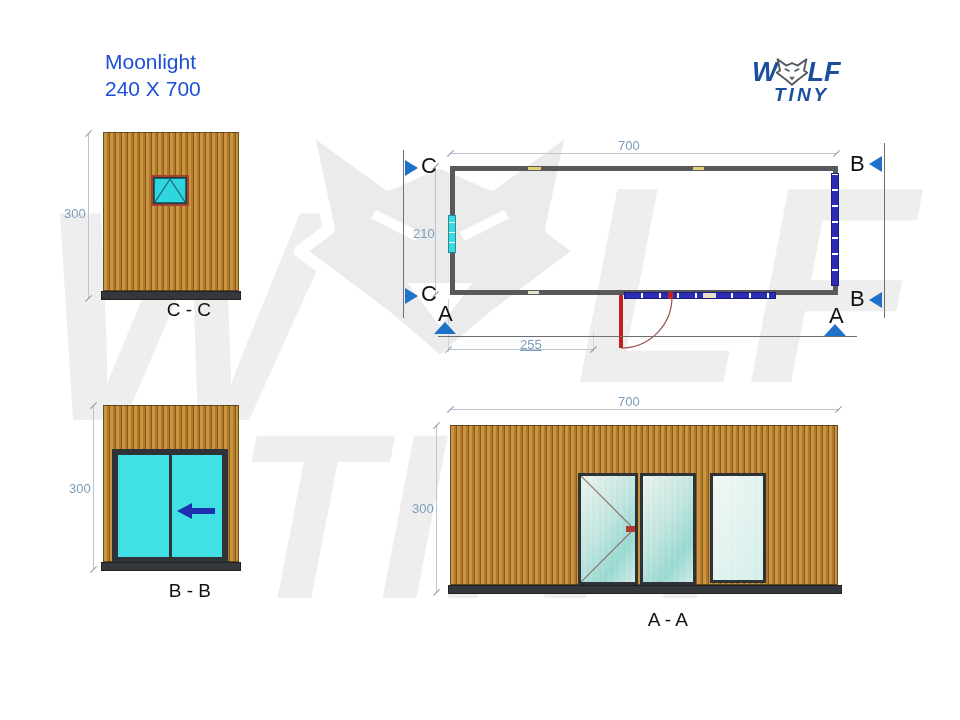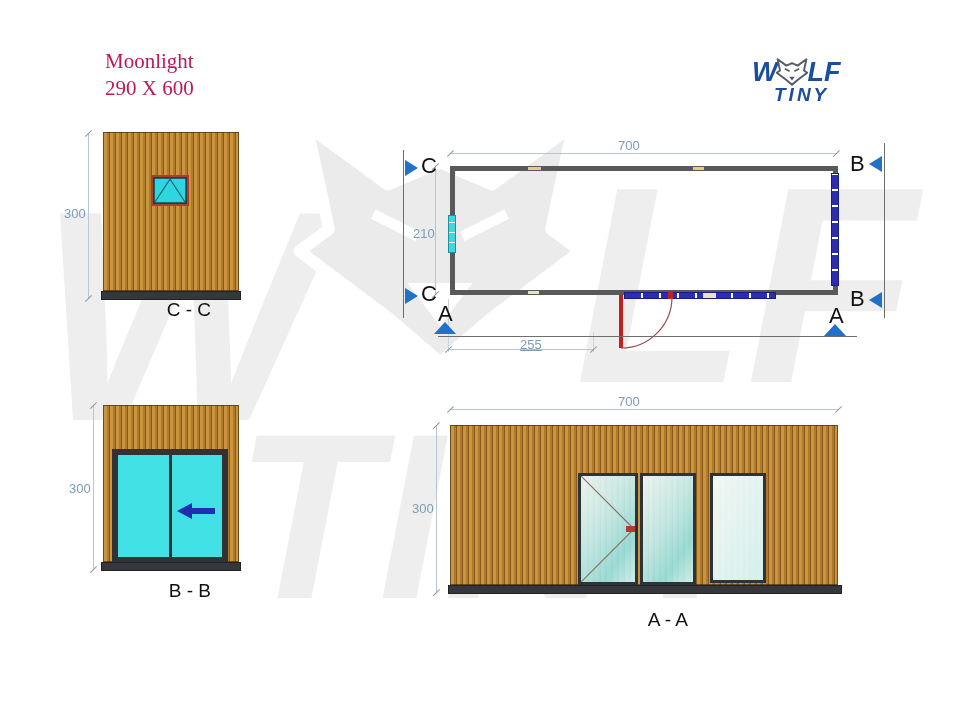--- a/index.html
+++ b/index.html
@@ -22,41 +22,41 @@
   .tri-right{width:0;height:0;border-top:8px solid transparent;border-bottom:8px solid transparent;}
   .tri-left{width:0;height:0;border-top:8px solid transparent;border-bottom:8px solid transparent;}
   .tri-up{width:0;height:0;border-left:11px solid transparent;border-right:11px solid transparent;}
   .planwall{border:5px solid #58595b;box-sizing:border-box;background:transparent;}
   .glaze-h{background:repeating-linear-gradient(90deg,#2d2db4 0px,#2d2db4 16px,#ffffff 16px,#ffffff 18px);border:1px solid #1b1b86;box-sizing:border-box;}
   .glaze-v{background:repeating-linear-gradient(0deg,#2d2db4 0px,#2d2db4 14px,#ffffff 14px,#ffffff 16px);border:1px solid #1b1b86;box-sizing:border-box;}
   .cyan-v{background:repeating-linear-gradient(0deg,#3fd8e0 0px,#3fd8e0 9px,#ffffff 9px,#ffffff 10px);border:1px solid #18939c;box-sizing:border-box;}
   .doorframe{border:3px solid #2f3338;box-sizing:border-box;}
   .glass-bright{background:#40e0e5;}
   .glass-soft{background:linear-gradient(125deg,rgba(240,252,252,.92) 0%,rgba(196,240,242,.9) 45%,rgba(150,229,232,.88) 75%,rgba(210,245,246,.92) 100%);}
-  .title{color:#be185d;font-size:21px;line-height:27px;font-family:Liberation Serif, serif;}
+  .title{color:#1d4ed8;font-size:21px;line-height:27px;}
   .logo-row1{display:flex;align-items:center;color:#1b4f9e;font-weight:bold;font-style:italic;font-size:27px;line-height:27px;letter-spacing:0px;}
   .logo-row2{color:#1b4f9e;font-weight:bold;font-style:italic;font-size:19px;letter-spacing:3px;margin-left:22px;margin-top:-2px;}
   svg{display:block;}
 </style>
 </head>
 <body>
 
 <div class="canvas">
 
   <svg class="abs" style="left:0;top:0;" width="960" height="720">
     <text x="38" y="420" font-family="Liberation Sans, sans-serif" font-size="300" font-weight="bold" font-style="italic" fill="#eeeeee">W</text>
     <path transform="translate(292,118) scale(7.4)" d="M2,1 L13,9 L20,6 L27,9 L38,1 L35,15 L39,18 L27,27 L20,33 L13,27 L1,18 L5,15 Z" fill="#ebebeb" stroke="#ffffff" stroke-width="1.6" stroke-linejoin="round"></path>
     <path transform="translate(292,118) scale(7.4)" d="M11,13 L17,16 M29,13 L23,16 M17,23 L23,23 L20,27 Z" fill="#ffffff" stroke="#ffffff" stroke-width="1.4"></path>
     <text x="575" y="382" font-family="Liberation Sans, sans-serif" font-size="280" font-weight="bold" font-style="italic" fill="#eeeeee">LF</text>
     <text x="235" y="598" font-family="Liberation Sans, sans-serif" font-size="235" font-weight="bold" font-style="italic" fill="#eeeeee">TINY</text>
   </svg>
 
   <div class="abs title" style="left:105px;top:48px;">
     <div>Moonlight</div>
-    <div>290 X 600</div>
+    <div>240 X 700</div>
   </div>
 
   <div class="abs" style="left:752px;top:58px;width:120px;">
     <div class="logo-row1">
       <span>W</span>
       <svg width="32" height="28" viewBox="0 0 40 34" style="margin:0 -1px;">
         <path d="M2,1 L13,9 L20,6 L27,9 L38,1 L35,15 L39,18 L27,27 L20,33 L13,27 L1,18 L5,15 Z" fill="#ffffff" stroke="#555c66" stroke-width="2.4" stroke-linejoin="round"></path>
         <path d="M11,13 L17,16 M29,13 L23,16" stroke="#555c66" stroke-width="2.2" fill="none"></path>
         <path d="M16.5,23 L23.5,23 L20,27.5 Z" fill="#555c66"></path>
       </svg>

